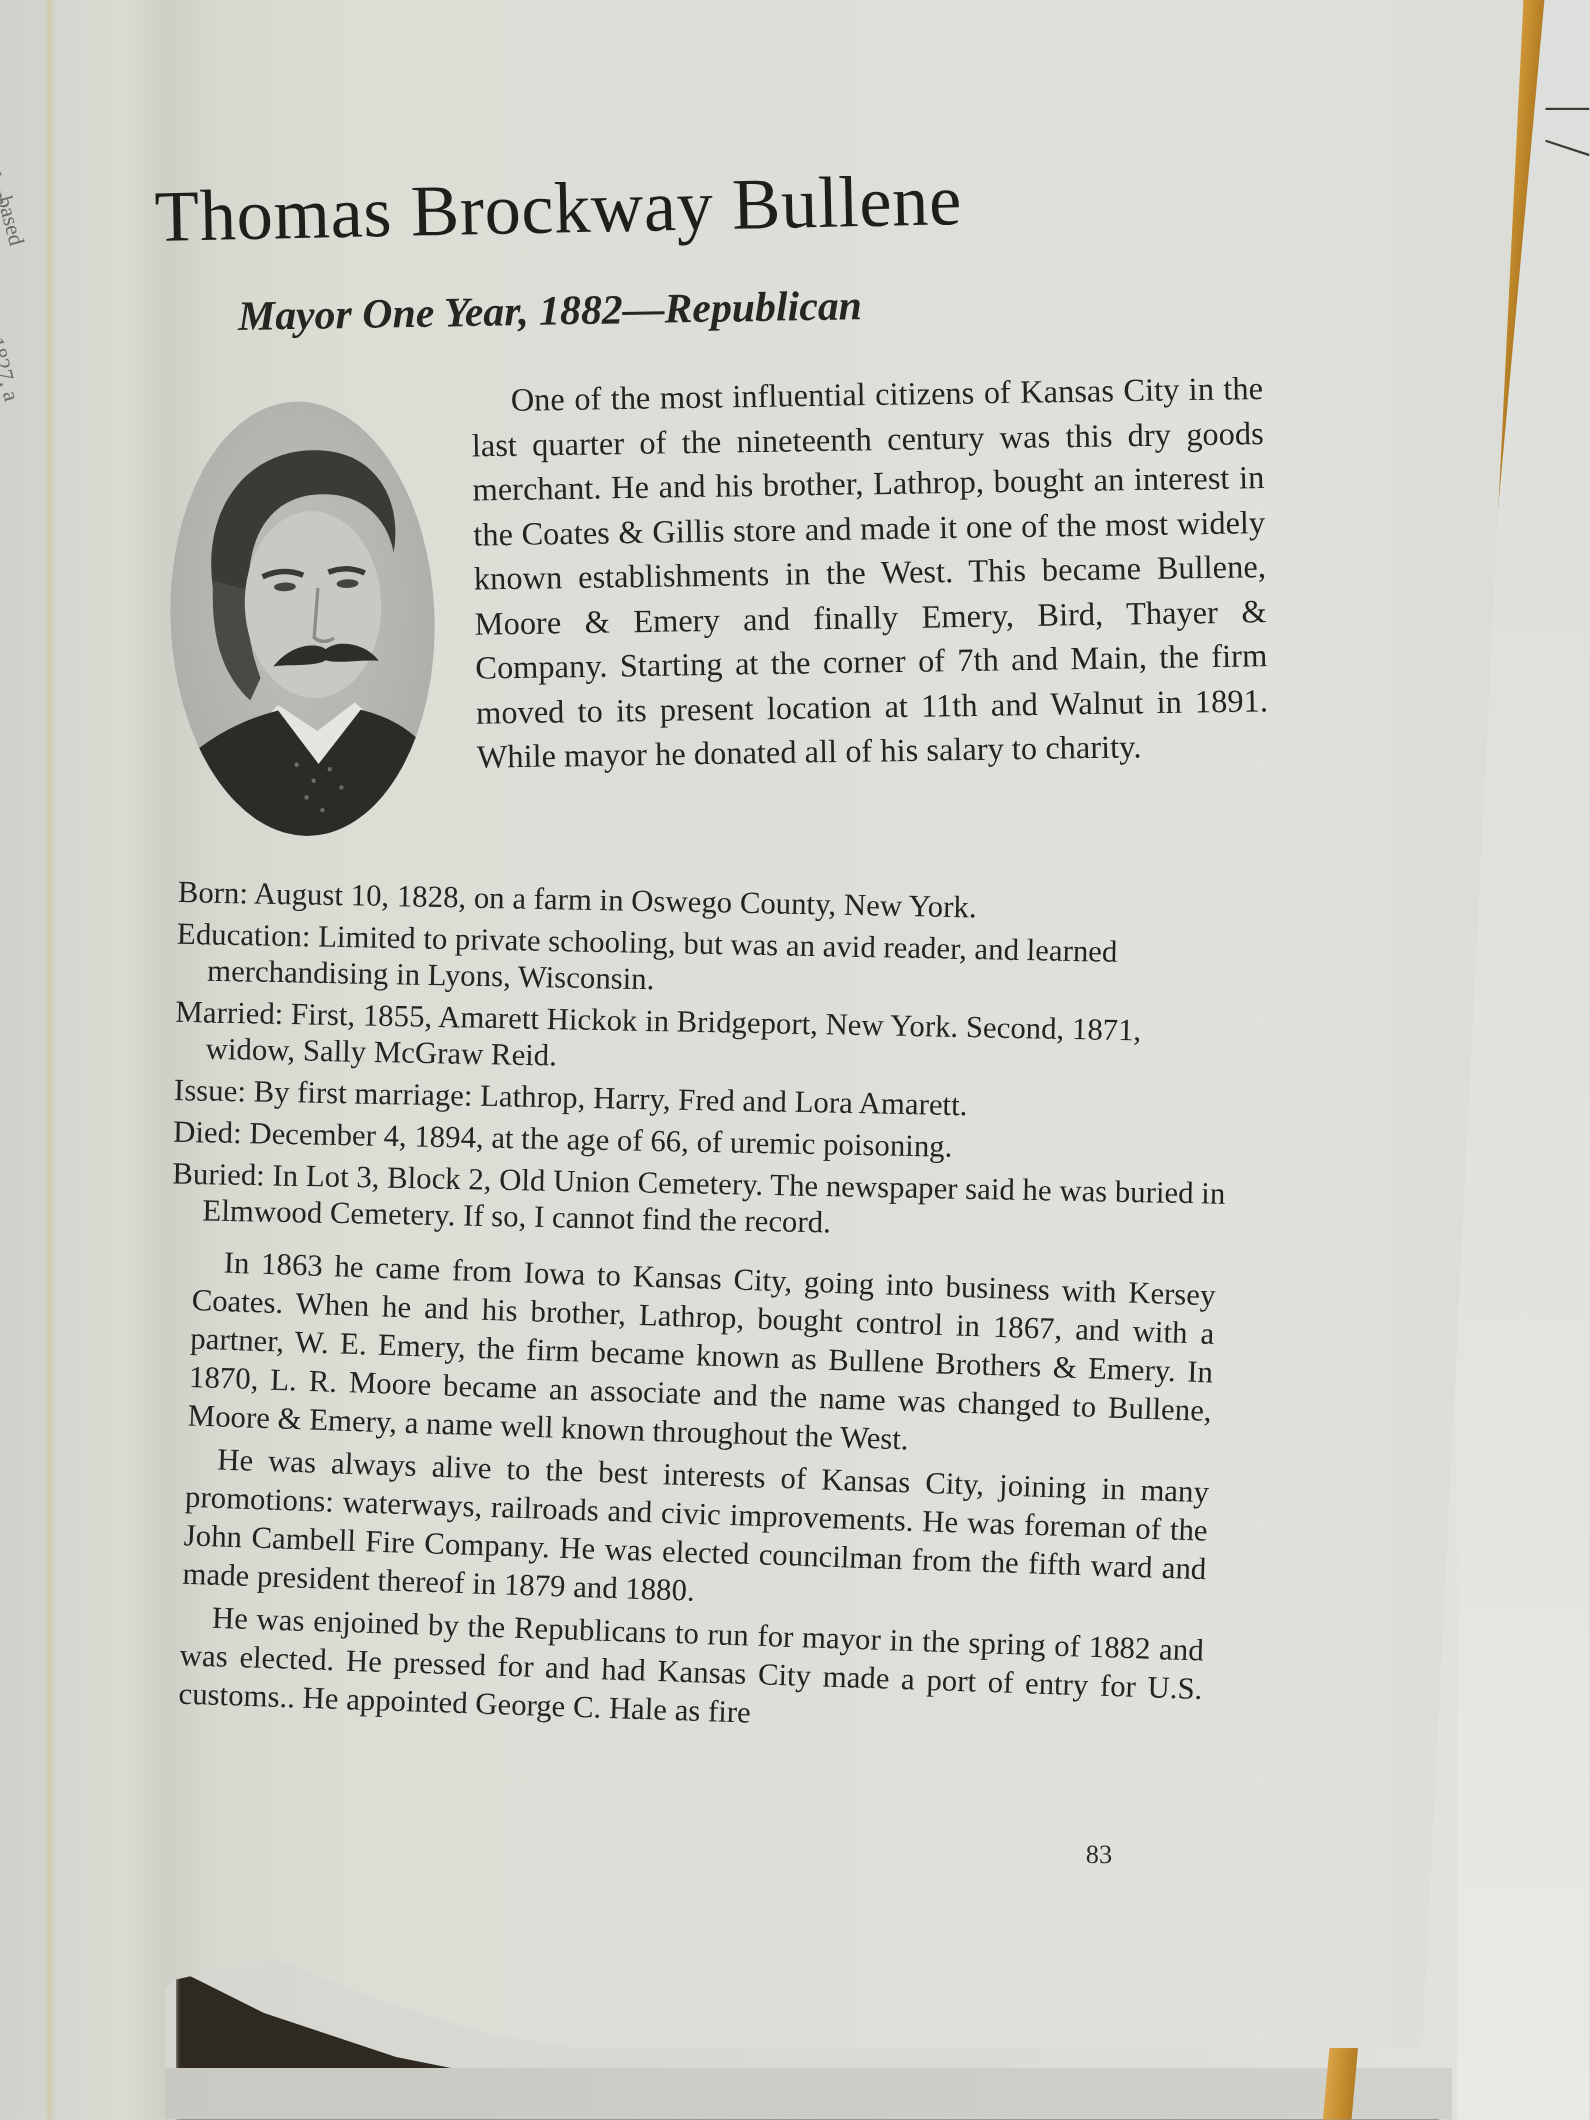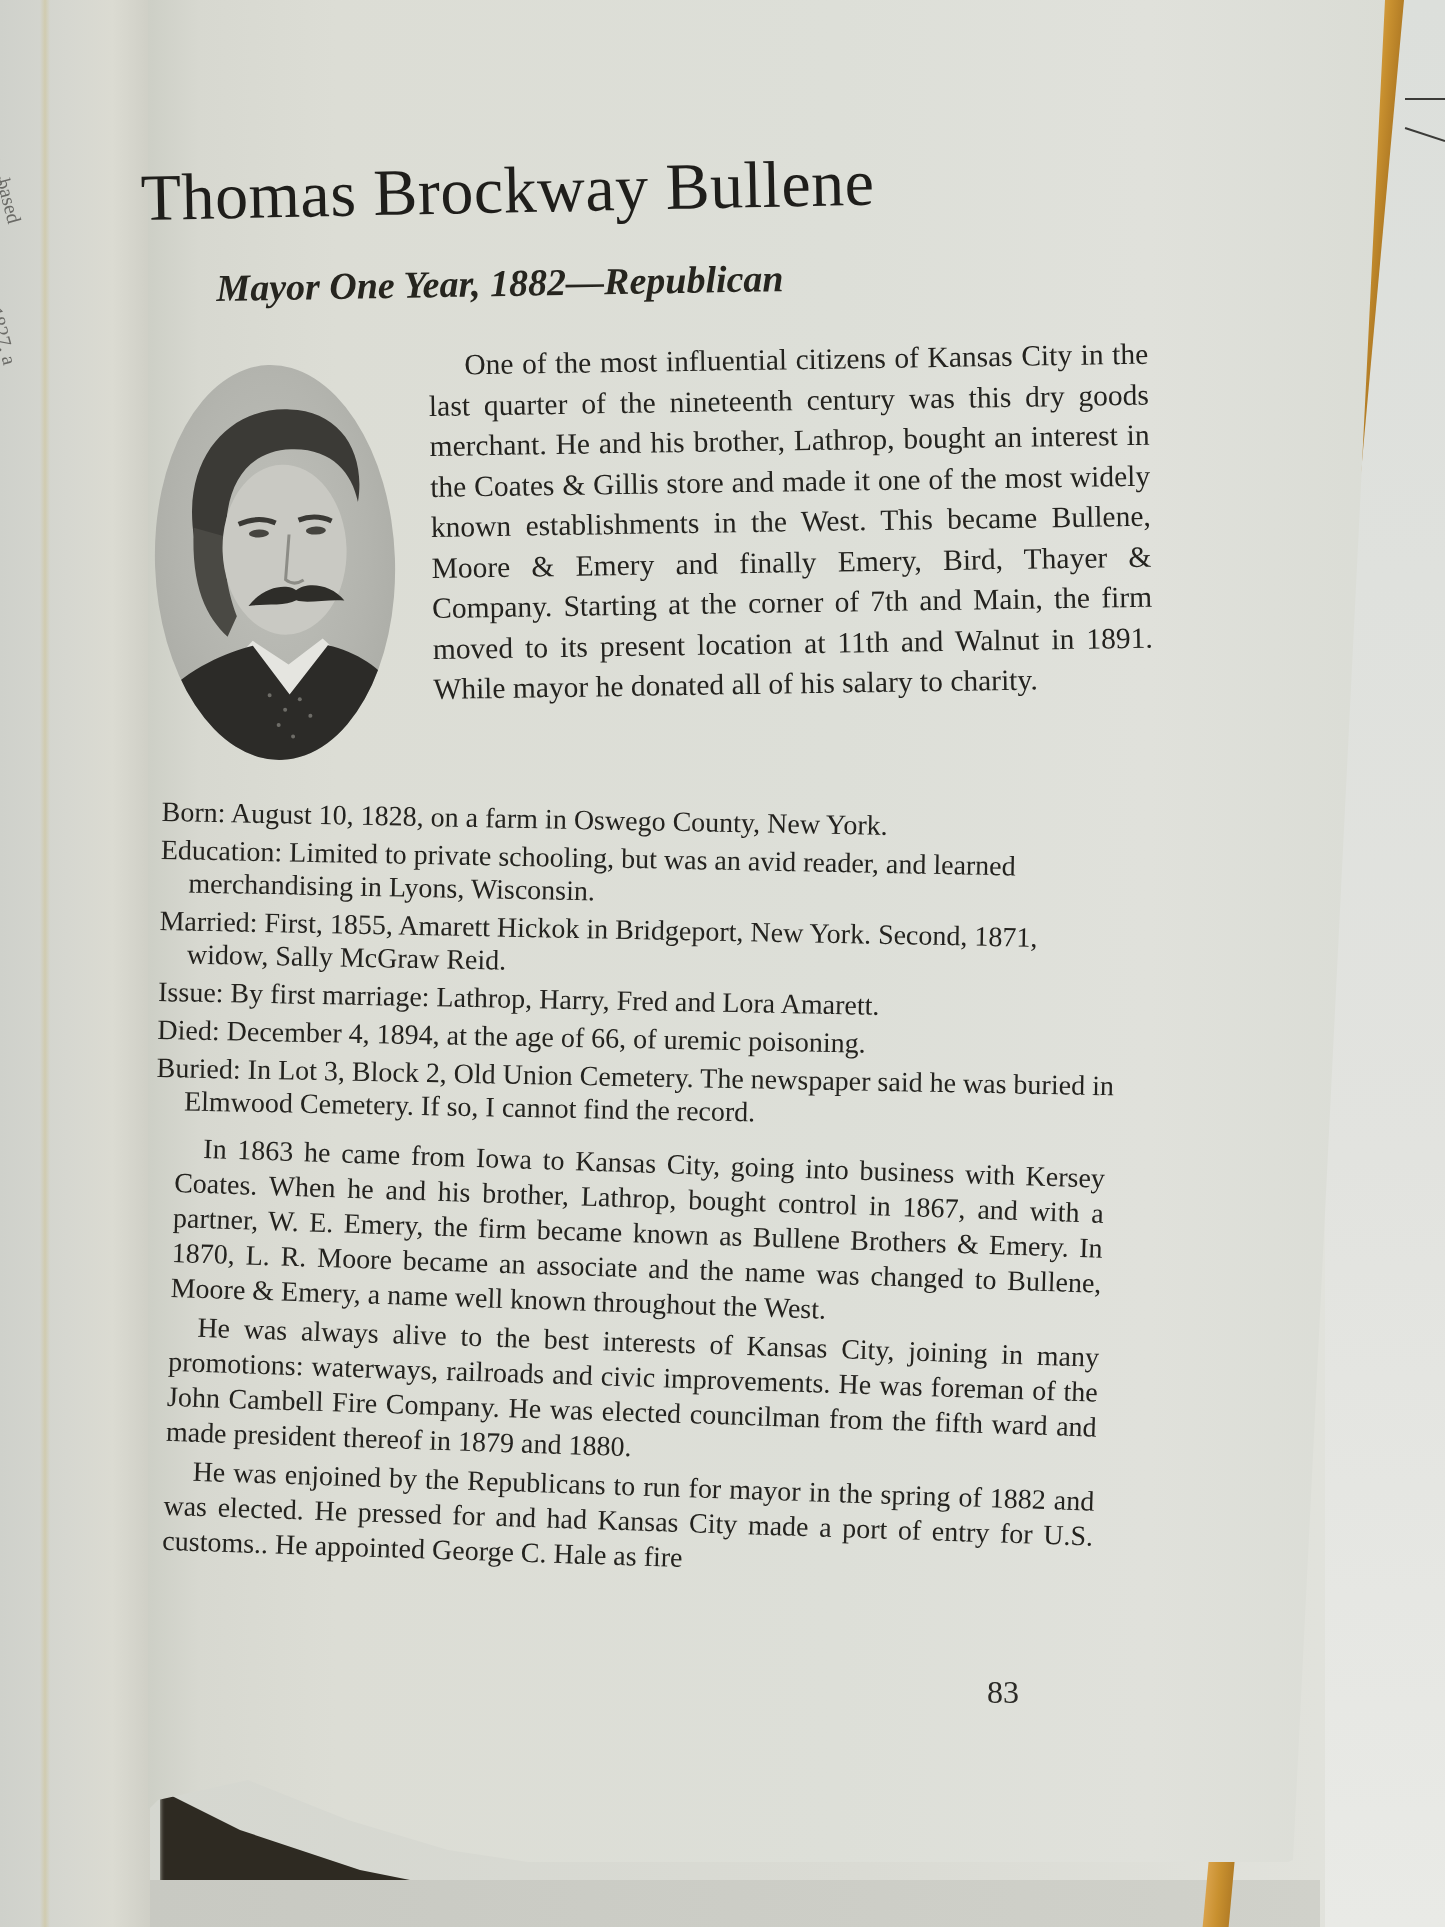--- a/index.html
+++ b/index.html
@@ -189,21 +189,21 @@
       transform-origin: left top;
     }
     .body-text p {
       margin: 0 0 4px 0;
       text-indent: 28px;
     }
     .page-number {
       position: absolute;
       left: 987px;
       top: 1674px;
-      font-size: 32px;
+      font-size: 24px;
       color: #2b2a26;
     }
   </style>
 </head>
 <body>
 
 <div class="surface"></div>
 <div class="surface-right"></div>
 <div class="surface-line" style="top:98px;width:40px;"></div>
 <div class="surface-line" style="top:140px;width:42px;transform:rotate(18deg);transform-origin:right;"></div>

